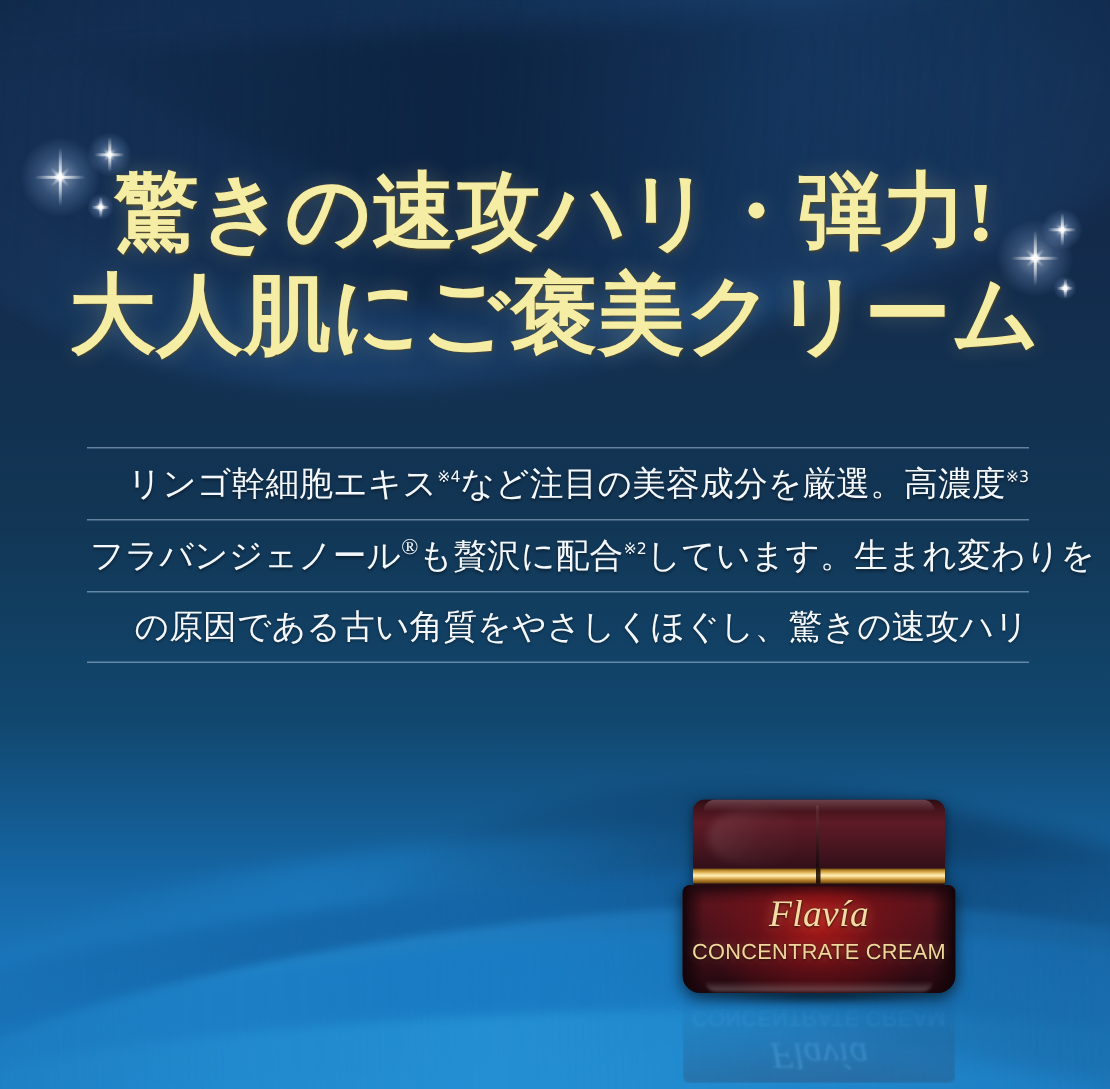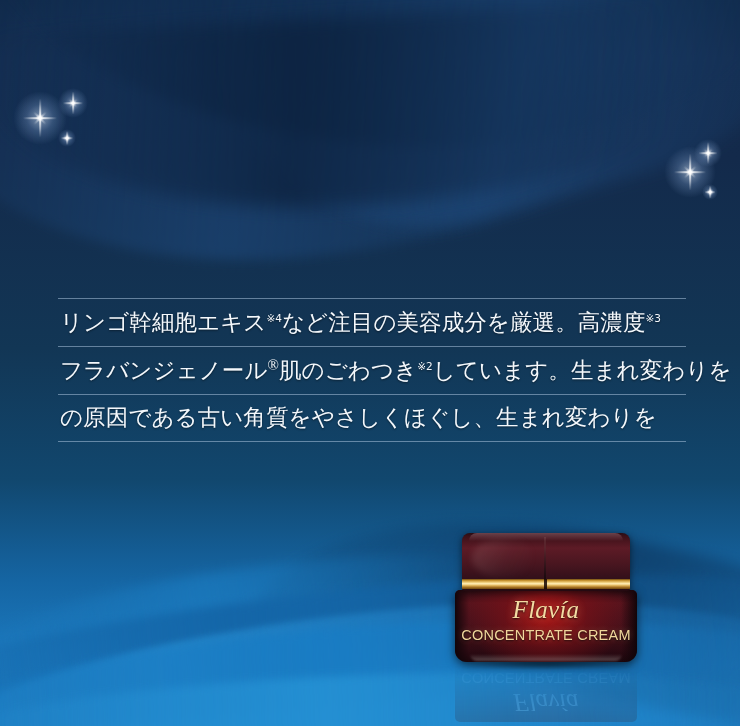--- a/index.html
+++ b/index.html
@@ -173,20 +173,21 @@
     left:58px; top:298px;
     width:628px;
     z-index:6;
   }
   .bline{
     position:relative;
     height:48px;
     border-top:1px solid rgba(176,202,226,.52);
     display:flex;
     align-items:center;
+    text-align:right;
   }
   .bline:last-child{
     border-bottom:1px solid rgba(176,202,226,.52);
   }
   .btext{
     display:block;
     width:100%;
     color:#f4f8fc;
     font-family:"Liberation Serif", serif;
     font-size:22.5px;
@@ -397,37 +398,41 @@
       <div class="spark" style="left: 702px; top: 184px; width: 16px; height: 16px;">
         <div class="glow" style="width: 16px; height: 16px;"></div>
         <div class="beam bh" style="width: 11px;"></div>
         <div class="beam bv" style="height: 12.65px;"></div>
         <div class="beam bh" style="width: 5.5px; transform: translate(-50%, -50%) rotate(45deg); opacity: 0.6;"></div>
         <div class="beam bh" style="width: 5.5px; transform: translate(-50%, -50%) rotate(-45deg); opacity: 0.6;"></div>
         <div class="core" style="width: 3px; height: 3px;"></div>
       </div>
     </div>
 
+  <div class="headline">
+    <span class="hl hl1">驚きの速攻ハリ・弾力!</span>
+    <span class="hl hl2">大人肌にご褒美クリーム</span>
+  </div>
 
   <div class="body-block">
 
     <div class="bline">
       <span class="btext">
         <span>リンゴ幹細胞エキス</span><sup>※4</sup><span>など注目の美容成分を厳選。高濃度</span><sup>※3</sup>
       </span>
     </div>
 
     <div class="bline">
       <span class="btext">
-        <span>フラバンジェノール</span><span class="reg">®</span><span>肌のごわつき</span><sup>※2</sup><span>しています。生まれ変わりを</span>
+        <span>フラバンジェノール</span><span class="reg">®</span><span>も贅沢に配合</span><sup>※2</sup><span>しています。生まれ変わりを</span>
       </span>
     </div>
 
     <div class="bline">
-      <span class="btext">の原因である古い角質をやさしくほぐし、生まれ変わりを</span>
+      <span class="btext">の原因である古い角質をやさしくほぐし、驚きの速攻ハリ</span>
     </div>
 
 
   </div>
 
   <div class="product">
 
     <div class="reflection">
       <div class="refl-jar">
         <div class="refl-label">

